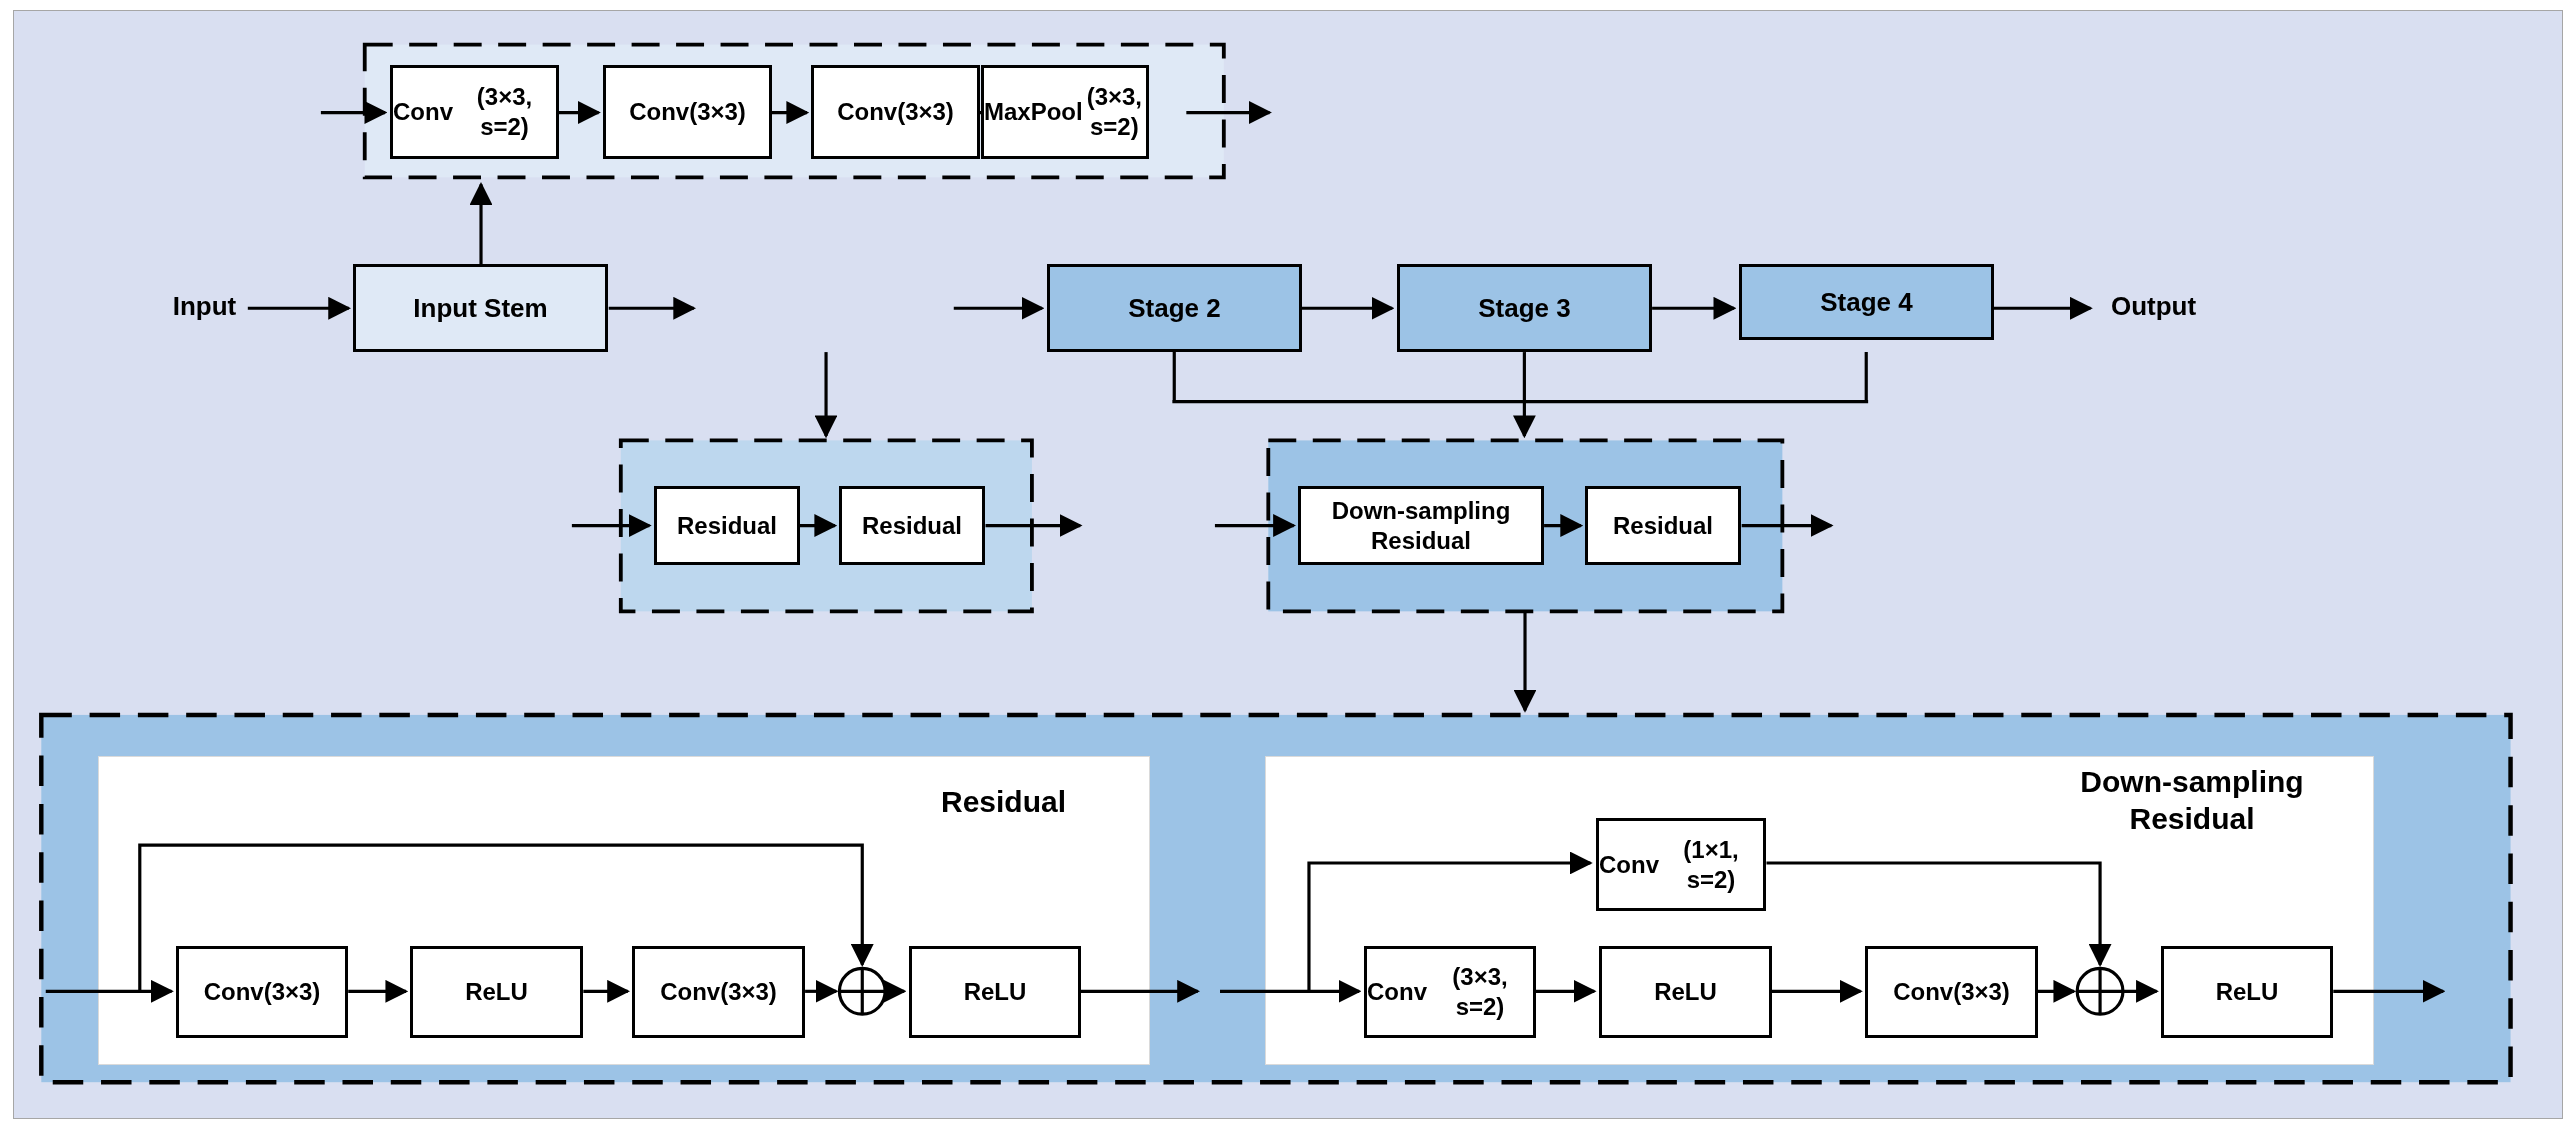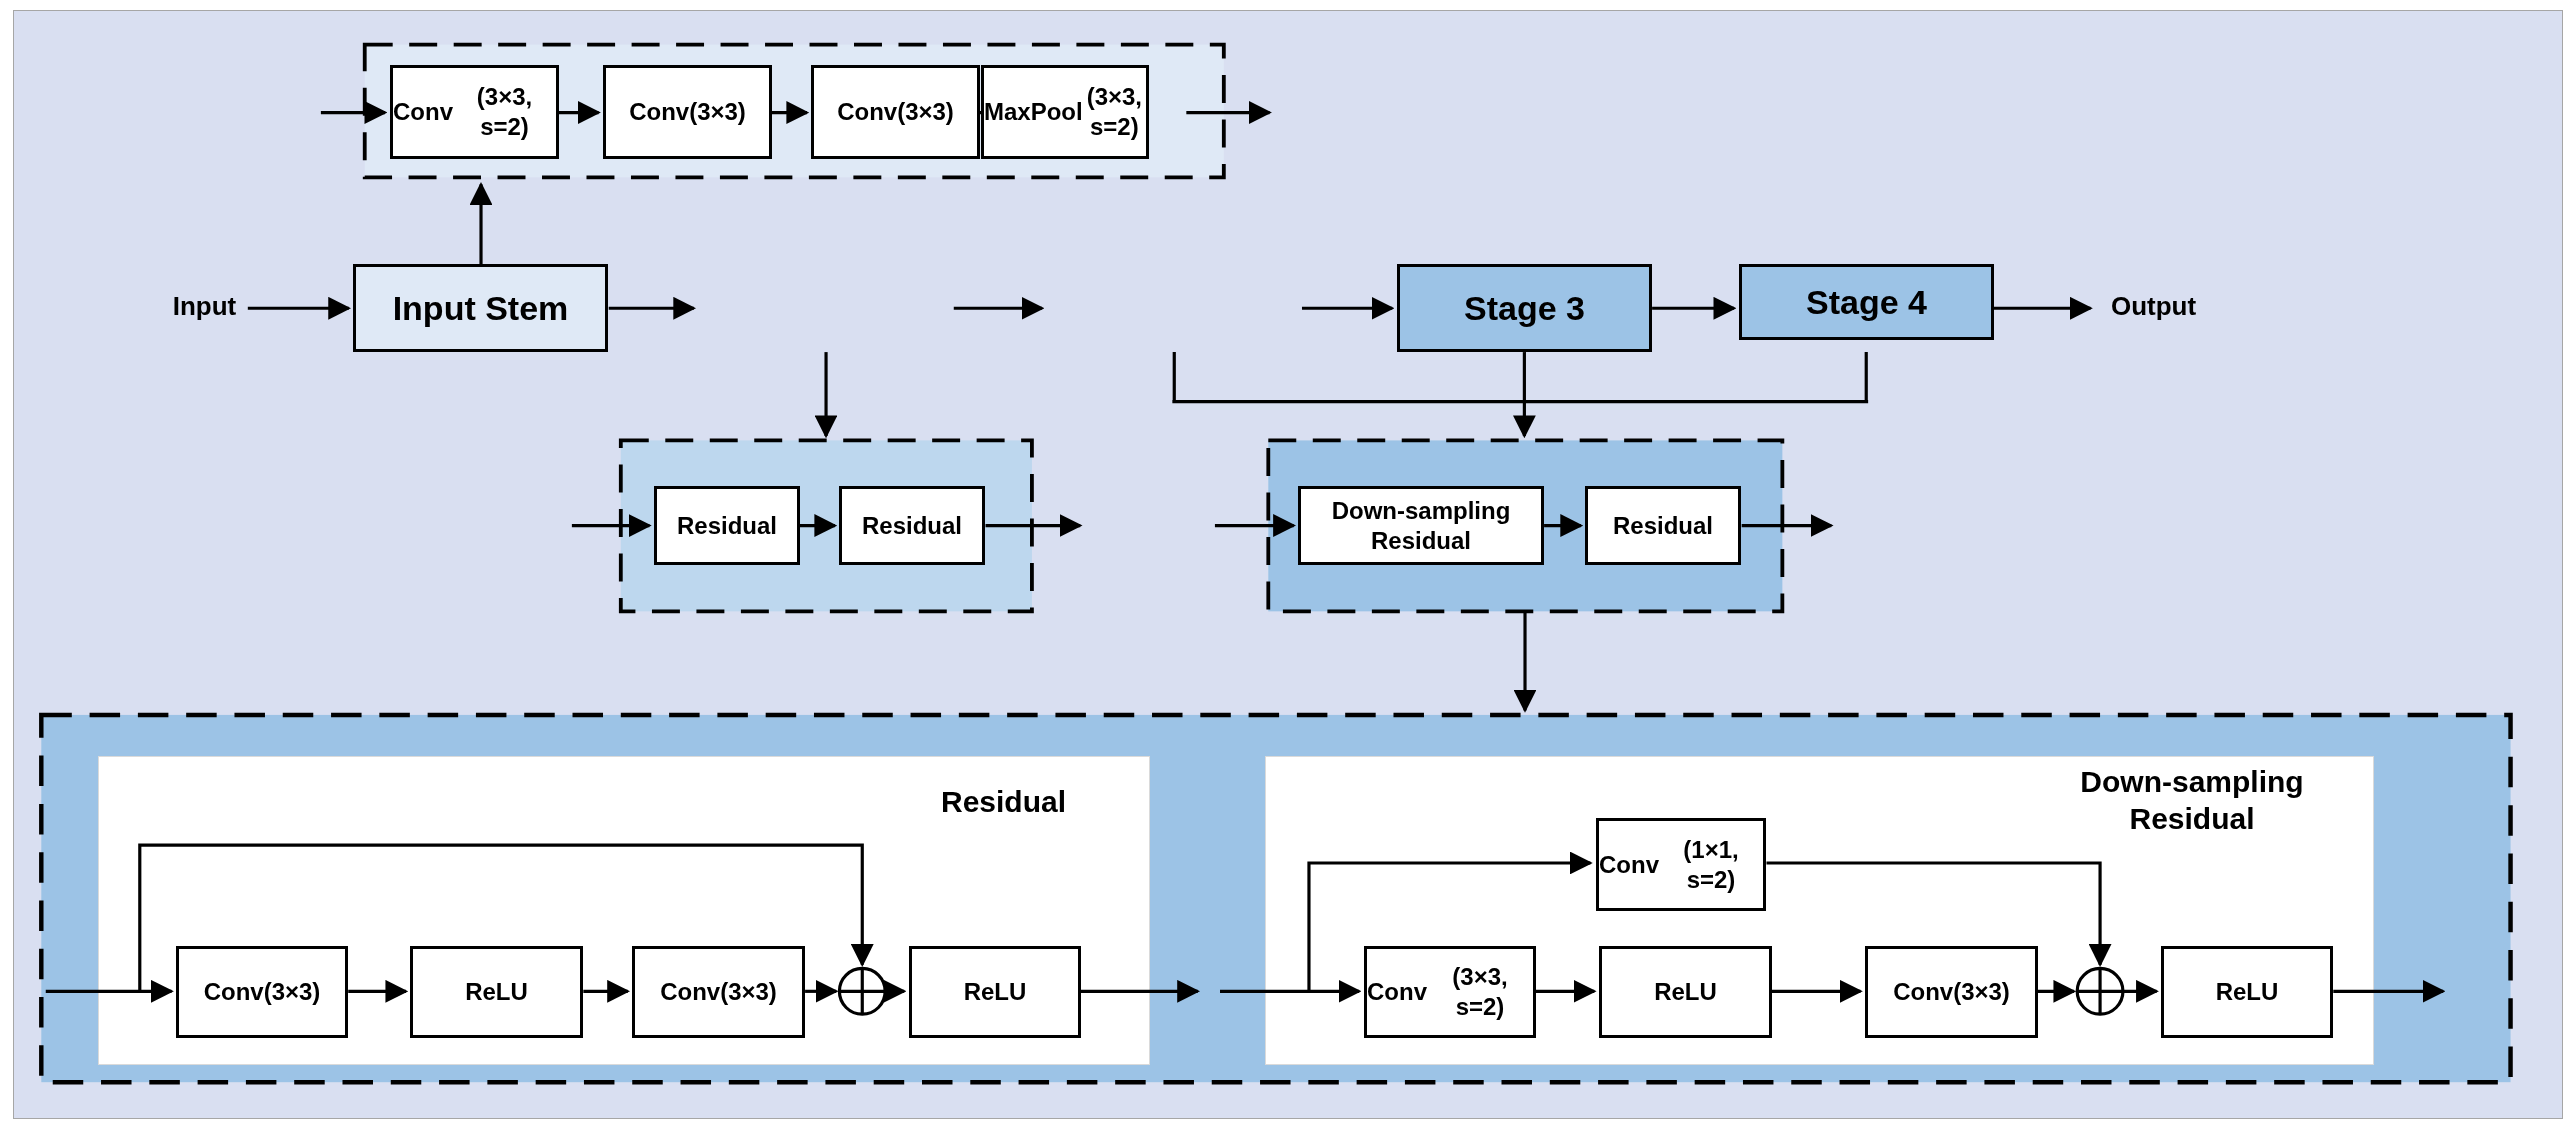--- a/index.html
+++ b/index.html
@@ -12,21 +12,21 @@
     position:absolute; left:12.7px; top:10.2px; right:12.7px; bottom:16.5px;
     background:#d9dff1; border:1.9px solid #a6a6a6;
   }
   svg.layer { position:absolute; left:0; top:0; }
   .b {
     position:absolute; background:#ffffff; border:3.2px solid #000;
     display:flex; flex-direction:row; align-items:center; justify-content:center;
     font-weight:bold; text-align:center; box-sizing:border-box;
   }
   .f38 { font-size:24px; line-height:30px; }
-  .f40 { font-size:34px; line-height:30.5px; }
+  .f40 { font-size:26px; line-height:30.5px; }
   .fill-light  { background:#dfe9f6; }
   .fill-mid    { background:#bdd7ee; }
   .fill-dark   { background:#9cc3e6; }
   .panel {
     position:absolute; background:#ffffff; border:1.9px solid #dadada; box-sizing:border-box;
   }
   .lbl { position:absolute; font-weight:bold; font-size:26px; text-align:center; }
   .ptitle { position:absolute; font-weight:bold; font-size:30px; line-height:37px; text-align:center; }
   .main-title { position:absolute; font-weight:bold; font-size:42px; text-align:right; }
 </style>
@@ -139,20 +139,23 @@
     <span>(3×3)</span>
   </div>
   <div class="b f38" style="left:981px; top:65px; width:168px; height:94px;">
     <span>MaxPool</span>
     <span>(3×3, s=2)</span>
   </div>
 
   <div class="b f40 fill-light" style="left:353px; top:264px; width:255px; height:88px;">
     <span>Input Stem</span>
   </div>
+  <div class="b f40 fill-dark" style="left:1047px; top:264px; width:255px; height:88px;">
+    <span>Stage 2</span>
+  </div>
   <div class="b f40 fill-dark" style="left:1397px; top:264px; width:255px; height:88px;">
     <span>Stage 3</span>
   </div>
   <div class="b f40 fill-dark" style="left:1739px; top:264px; width:255px; height:76px;">
     <span>Stage 4</span>
   </div>
 
   <div class="b f38" style="left:654px; top:486px; width:146px; height:79px;">
     <span>Residual</span>
   </div>

